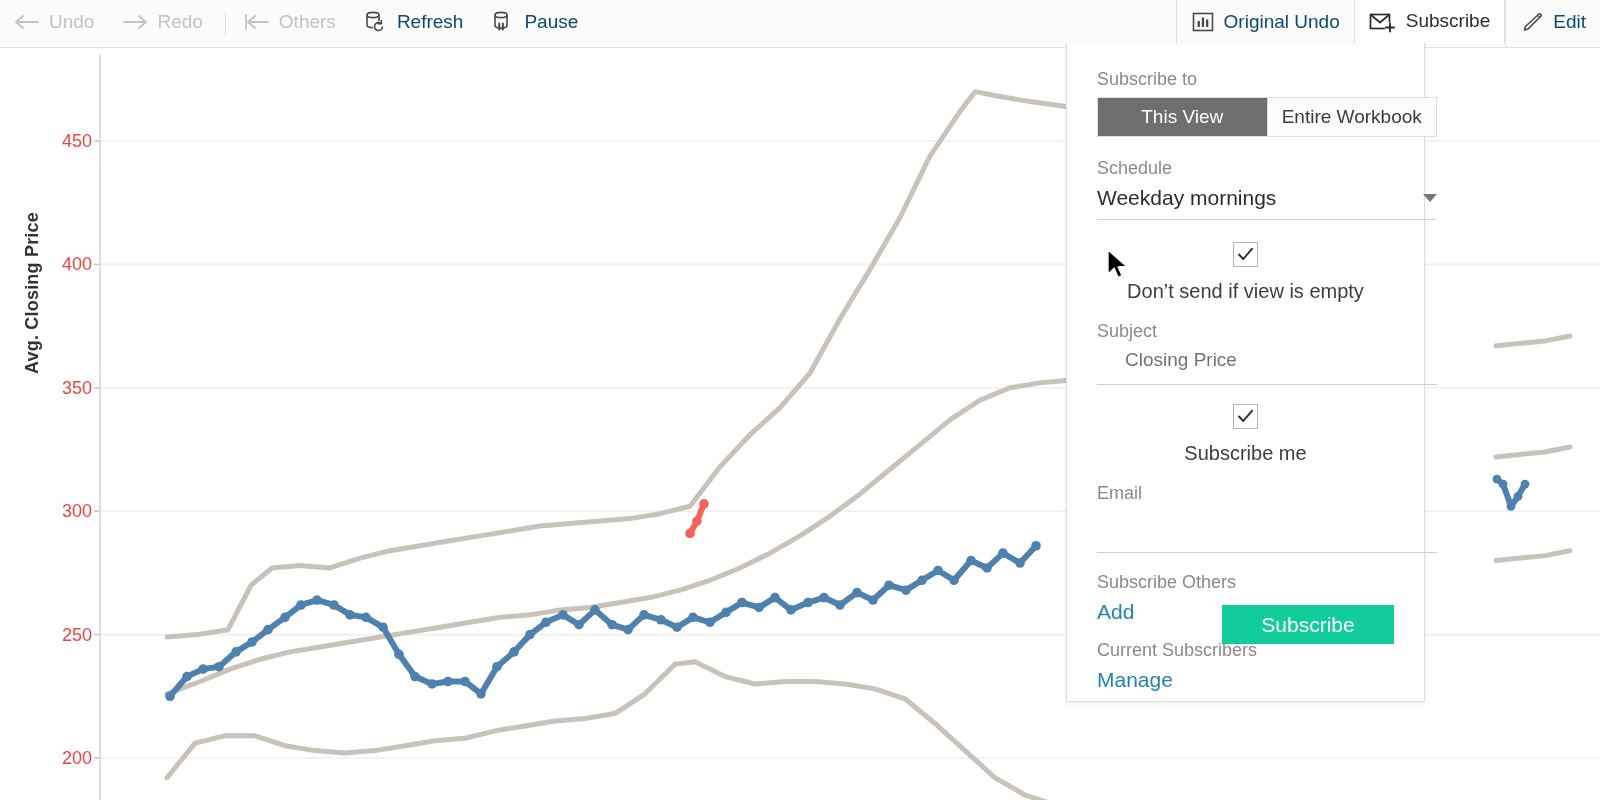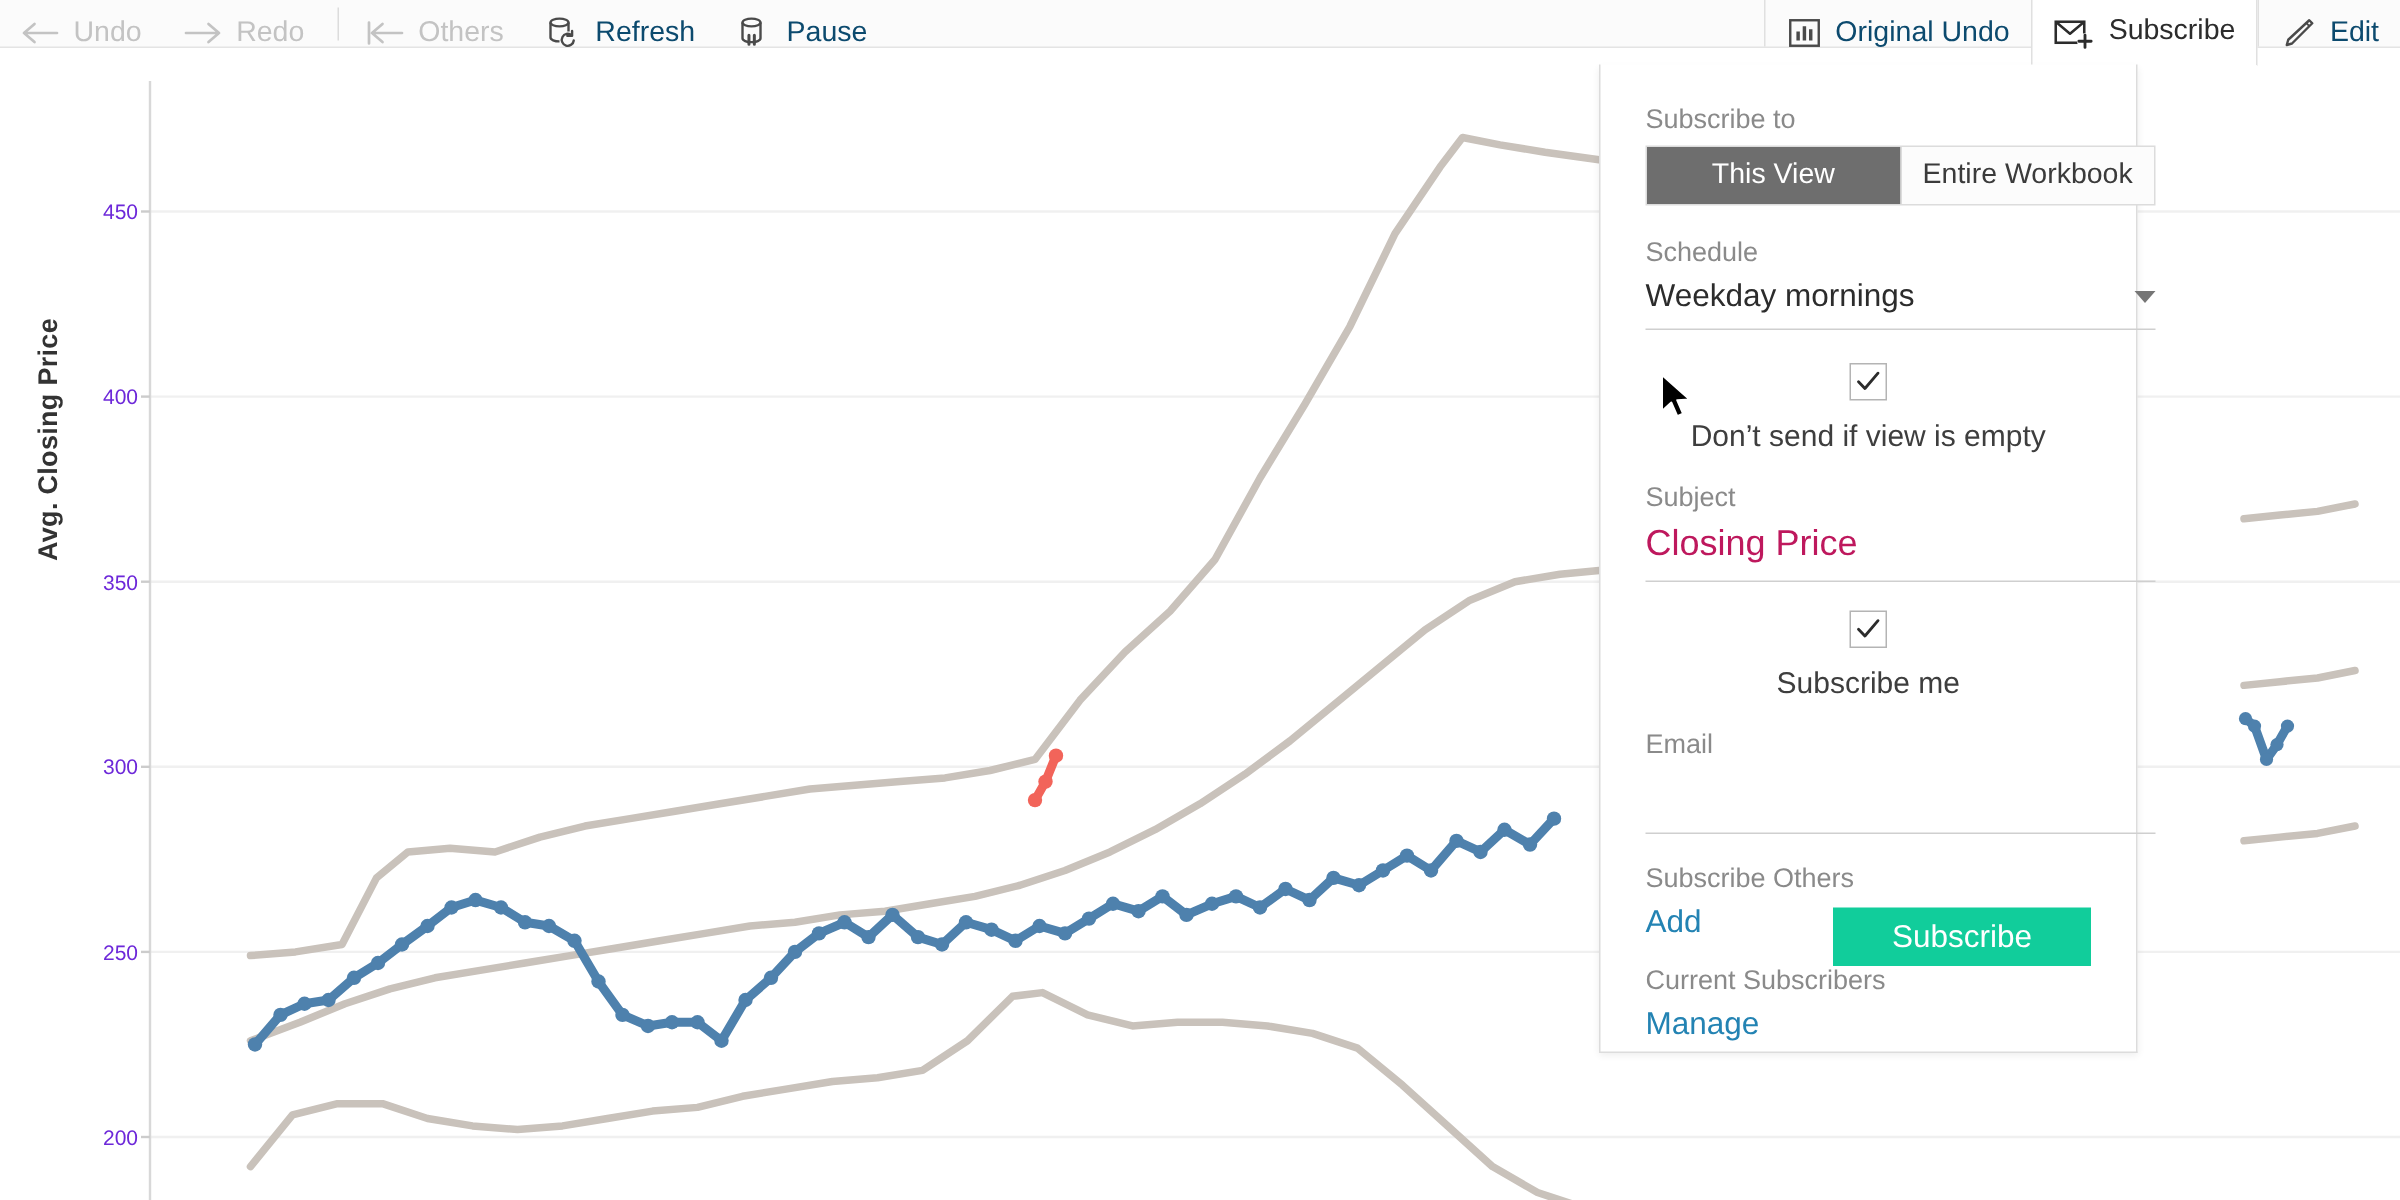--- a/index.html
+++ b/index.html
@@ -7,21 +7,21 @@
     width: 1600px; height: 800px;
     background: #ffffff;
     font-family: "Liberation Sans", sans-serif;
     overflow: hidden;
   }
   #app { position: relative; width: 1600px; height: 800px; }
 
   
   .toolbar {
     position: absolute; top: 0; left: 0;
-    width: 1600px; height: 32px;
+    width: 1600px; height: 48px;
     background: #fbfbfb;
     border-bottom: 1px solid #e4e4e4;
     display: flex; align-items: stretch;
     z-index: 30;
   }
   .tb-left { display: flex; align-items: stretch; }
   .tb-right { display: flex; align-items: stretch; margin-left: auto; }
   .tb-btn {
     display: flex; align-items: center; gap: 9px;
     padding: 0 14px; height: 44px;
@@ -50,21 +50,21 @@
   .chart-wrap { position: absolute; top: 44px; left: 0; width: 1600px; height: 756px; }
   .axis-title {
     position: absolute;
     left: 22px; top: 330px;
     transform: rotate(-90deg); transform-origin: left top;
     font-size: 18px; color: #333; font-weight: bold;
     white-space: nowrap; letter-spacing: .2px;
   }
   .ytick {
     position: absolute; right: 0; width: 70px;
-    text-align: right; font-size: 14px; color: #6d28d9;
+    text-align: right; font-size: 18px; color: #ef4444;
     transform: translateY(-50%);
   }
   .ytick-col { position: absolute; left: 0; top: 0; width: 92px; height: 756px; }
 
   
   .panel {
     position: absolute;
     left: 1066px; top: 43px;
     width: 359px; height: 659px;
     background: #ffffff;
@@ -104,21 +104,21 @@
   .cb {
     width: 25px; height: 25px; border: 1px solid #b4b4b4; background: #fff;
     display: flex; align-items: center; justify-content: center; flex: 0 0 auto;
   }
   .cb-text { font-size: 20px; color: #3e3e3e; }
 
   .field {
     width: 340px; border-bottom: 1px solid #cfcfcf;
     padding-bottom: 10px; margin-bottom: 19px;
   }
-  .field-val { font-size: 24px; color: #be185d; min-height: 25px; }
+  .field-val { font-size: 19px; color: #737373; min-height: 25px; margin-left: 28px; }
   .field-empty { font-size: 21px; color: #2c2c2c; min-height: 31px; }
   .link { font-size: 21px; color: #2383b3; cursor: pointer; display: block; }
   .blk { margin-bottom: 16px; }
   .btn-primary {
     position: absolute; right: 30px; bottom: 57px;
     width: 172px; height: 39px;
     background: #11cd9b; color: #ffffff;
     font-size: 21px; display: flex; align-items: center; justify-content: center;
     cursor: pointer; border: none;
     font-family: "Liberation Sans", sans-serif;

